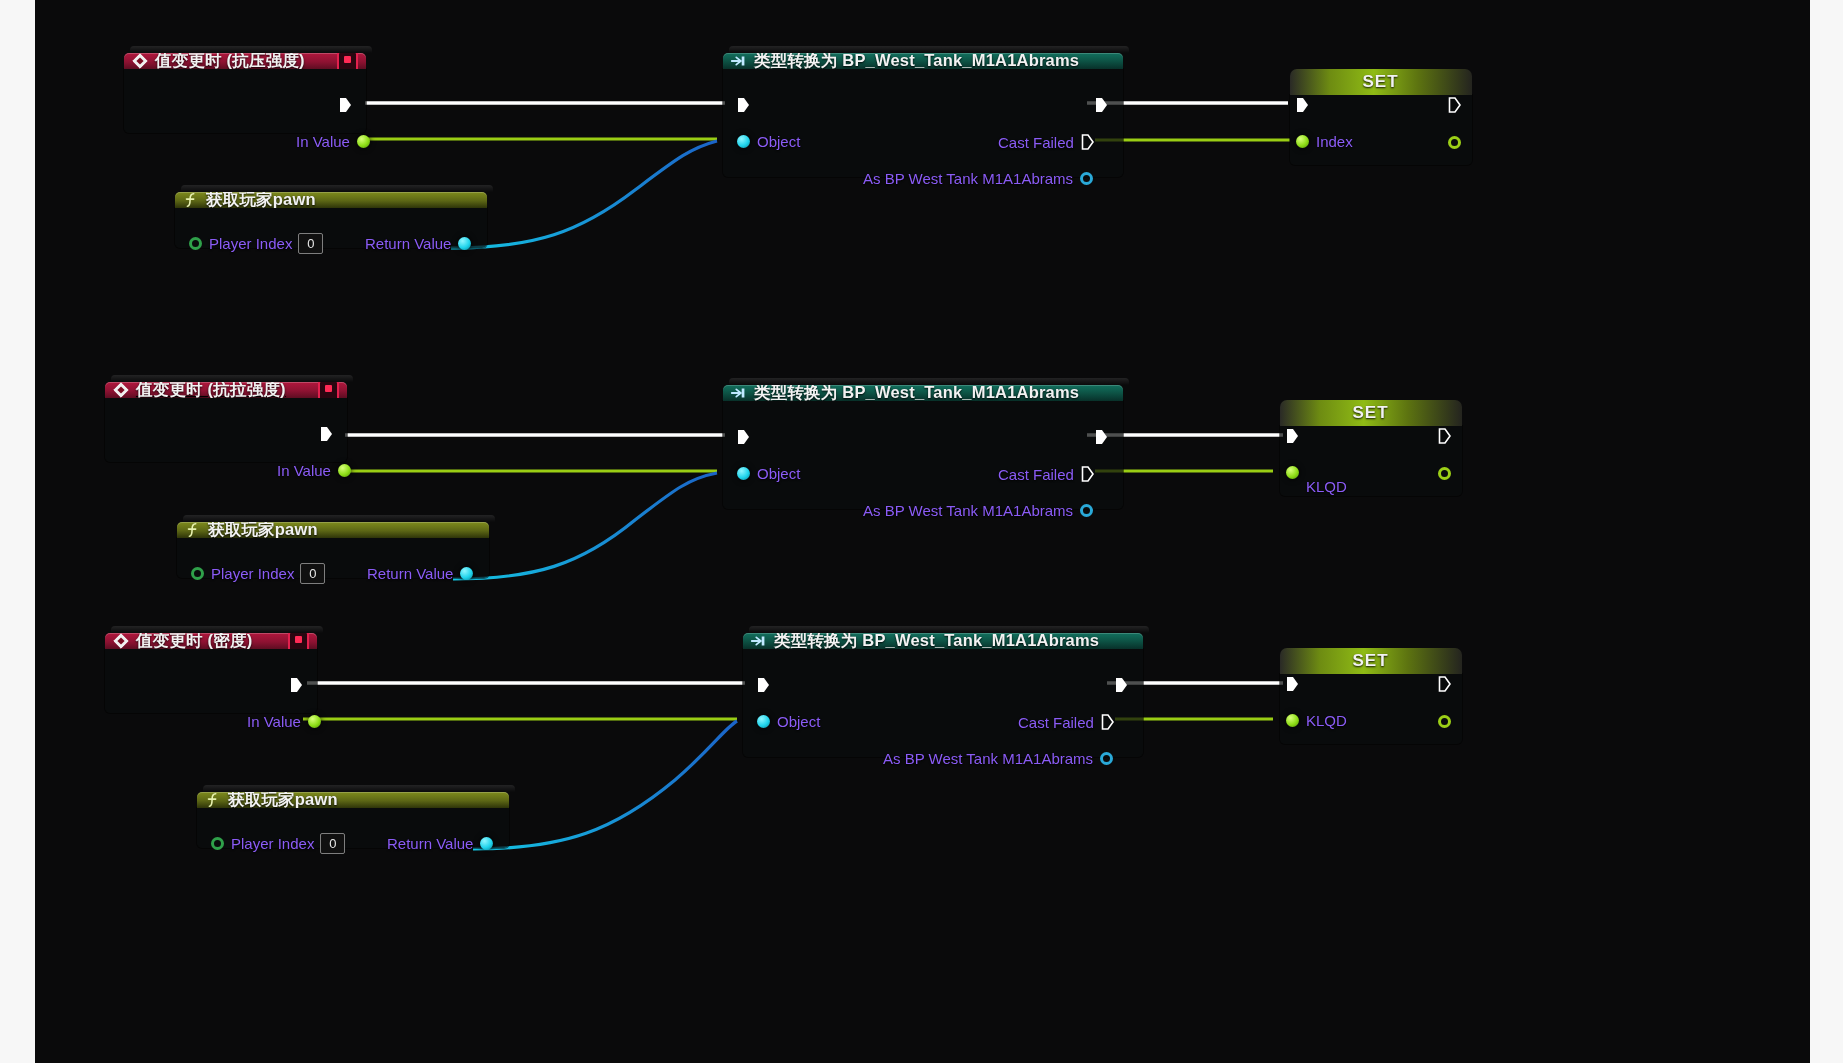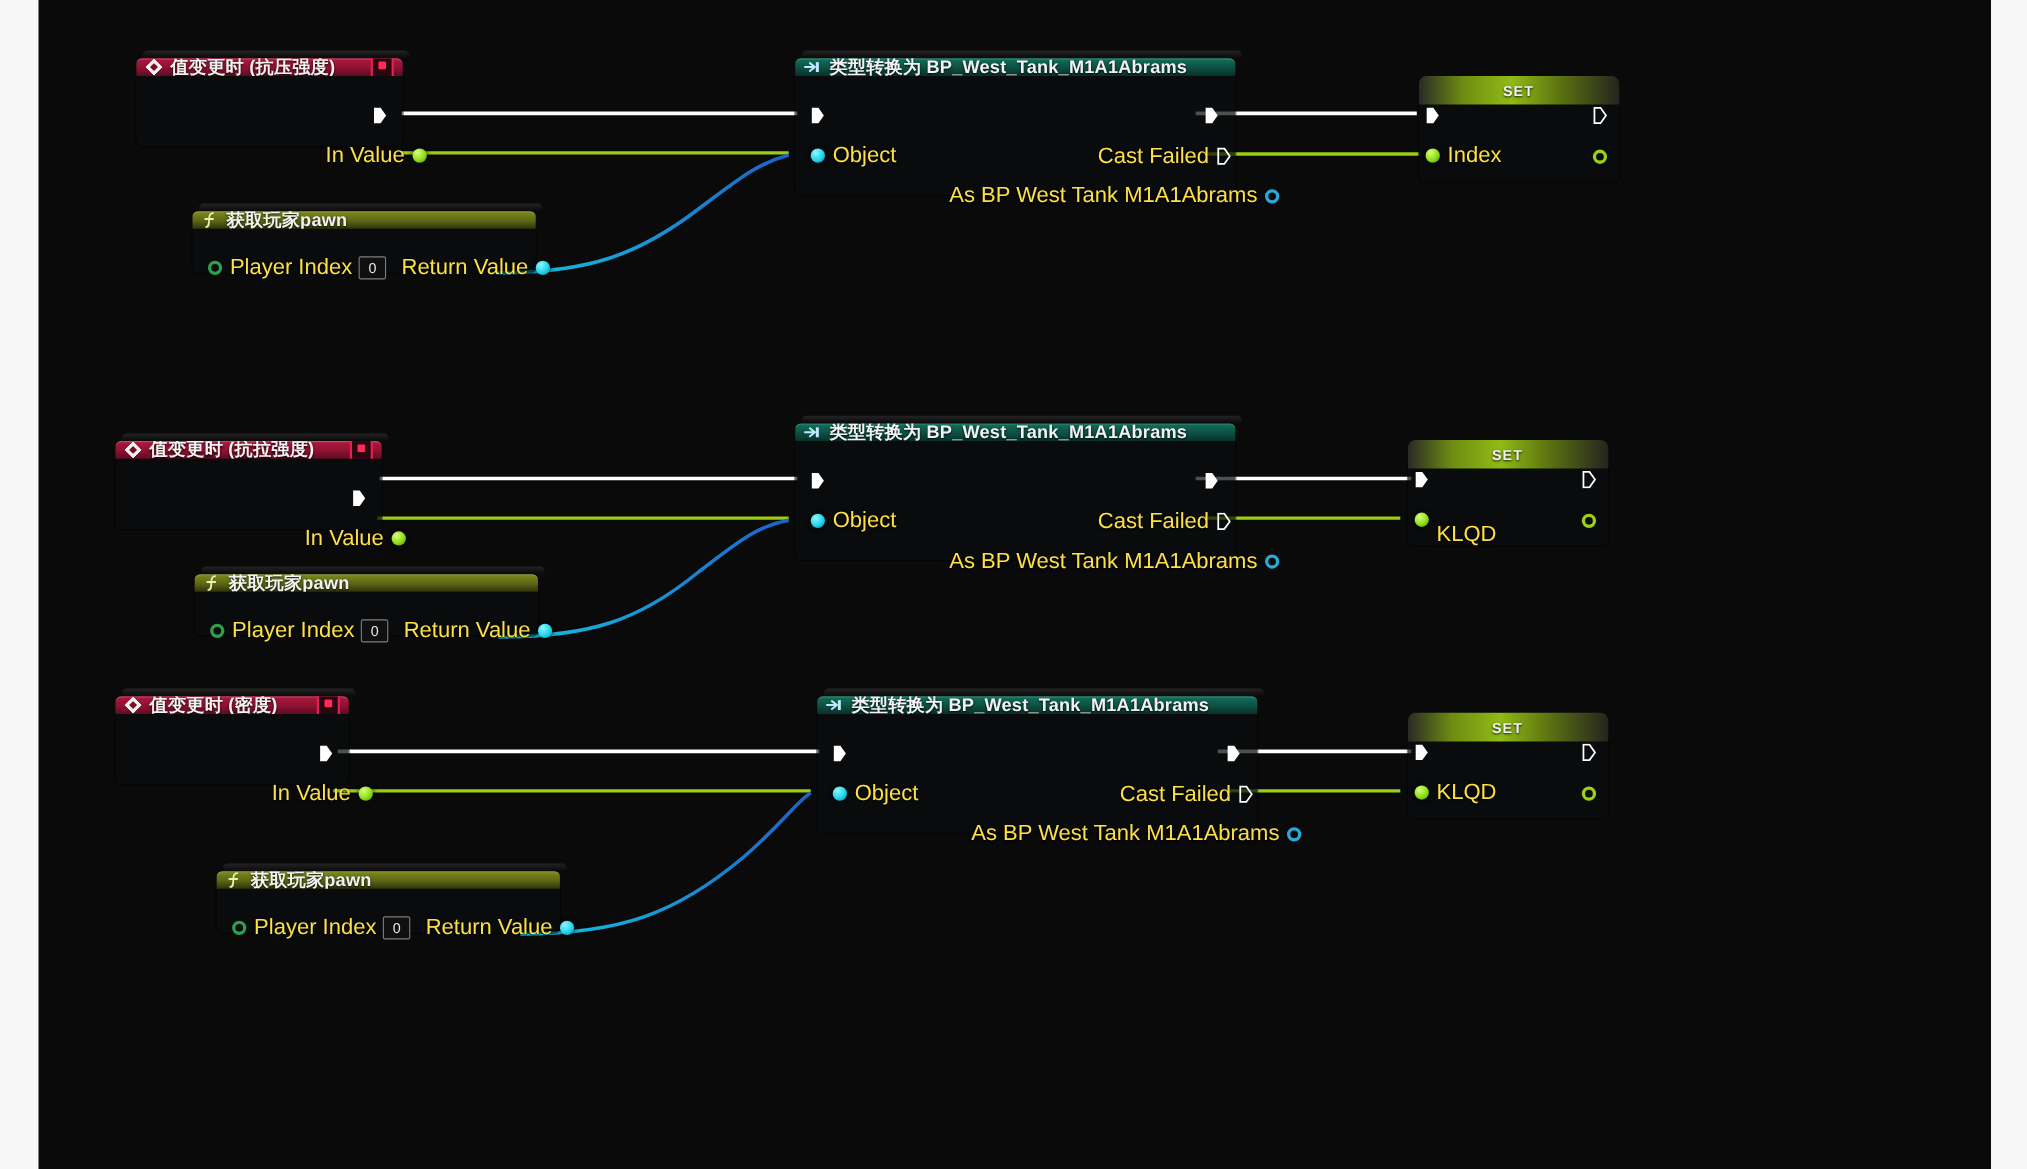--- a/index.html
+++ b/index.html
@@ -14,30 +14,30 @@
   .titlebar .ttl{font-size:16.5px;font-weight:bold;color:#f2f2f2;white-space:nowrap;
                  text-shadow:0 1px 2px rgba(0,0,0,.9);letter-spacing:.2px;}
   .title-event{background:linear-gradient(180deg,#b0173d 0%,#8e1232 55%,#5e0d22 100%);
                box-shadow:inset 0 1px 0 rgba(255,255,255,.22);}
   .title-cast{background:linear-gradient(180deg,#12705e 0%,#0d5345 50%,#08312a 100%);
               box-shadow:inset 0 1px 0 rgba(255,255,255,.18);}
   .title-fn{background:linear-gradient(180deg,#7e8b1c 0%,#5c6615 55%,#2e3409 100%);
             box-shadow:inset 0 1px 0 rgba(255,255,255,.2);}
   .title-set{background:linear-gradient(90deg,#2a2a26 0%,#6e8c12 22%,#8fbb15 46%,#5d7410 70%,#24241f 100%);
              border-radius:7px 7px 0 0;height:26px;justify-content:center;}
-  .title-set .ttl{font-size:13px;letter-spacing:1px;}
+  .title-set .ttl{font-size:17px;letter-spacing:1px;}
   .nodebody{background:rgba(10,12,13,.72);border-radius:0 0 5px 5px;box-shadow:0 0 0 1px rgba(0,0,0,.5);}
   
   .railtop{position:absolute;left:6px;right:-6px;top:-7px;height:7px;border-radius:4px 4px 0 0;
            background:linear-gradient(180deg,rgba(255,255,255,.10),rgba(255,255,255,0));}
   
   .ico{width:18px;height:18px;margin-right:6px;flex:0 0 auto;display:block;}
   
   .pinrow{position:absolute;height:22px;display:flex;align-items:center;white-space:nowrap;}
-  .plabel{font-size:20px;color:#fde047;text-shadow:0 1px 2px #000;}
+  .plabel{font-size:15px;color:#8b5cf6;text-shadow:0 1px 2px #000;}
   .pin-exec{width:13px;height:16px;flex:0 0 auto;}
   .pin-dot{width:13px;height:13px;border-radius:50%;flex:0 0 auto;box-shadow:0 0 5px 1px rgba(0,0,0,.6);}
   .dot-float{background:radial-gradient(circle at 35% 30%,#d8ff7a,#8ddd16 55%,#4d8a06);}
   .dot-obj{background:radial-gradient(circle at 35% 30%,#8ff6ff,#1fd4ec 55%,#0a7f92);}
   .dot-obj-hollow{width:13px;height:13px;border-radius:50%;border:3px solid #2aa9d8;box-sizing:border-box;}
   .dot-int{width:13px;height:13px;border-radius:50%;border:3px solid #2fa04a;box-sizing:border-box;}
   .dot-float-hollow{width:13px;height:13px;border-radius:50%;border:3px solid #9ccf17;box-sizing:border-box;}
   .valbox{margin-left:6px;min-width:17px;height:19px;border:1px solid #7e7e7e;border-radius:2px;
           background:#101010;color:#e6e6e6;font-size:13px;line-height:19px;text-align:center;padding:0 3px;}
   .redbox{width:17px;height:17px;border:2px solid #e2214e;border-radius:3px;background:#2a0610;}
@@ -174,21 +174,21 @@
       </div>
       <div class="pinrow" style="left:6px;top:61px;">
         <span class="dot-float pin-dot"></span>
         <span class="plabel" style="margin-left:7px;">Index</span>
       </div>
       <div class="pinrow" style="left:158px;top:62px;">
         <span class="dot-float-hollow"></span>
       </div>
     </div>
 
-    <div class="node" style="left:70px;top:401px;width:242px;">
+    <div class="node" style="left:70px;top:382px;width:242px;text-decoration:underline;">
       <div class="railtop"></div>
       <div class="titlebar title-event">
         <svg class="ico" viewBox="0 0 20 20">
           <polygon points="10,2 18,10 10,18 2,10" fill="#f0f0f0" stroke="#fff" stroke-width="1"></polygon>
           <polygon points="10,6 14,10 10,14 6,10" fill="#7a0c22"></polygon>
         </svg>
         <span class="ttl">值变更时 (抗拉强度)</span>
         <span style="flex:1"></span>
         <span class="redbox">
             <i></i>

